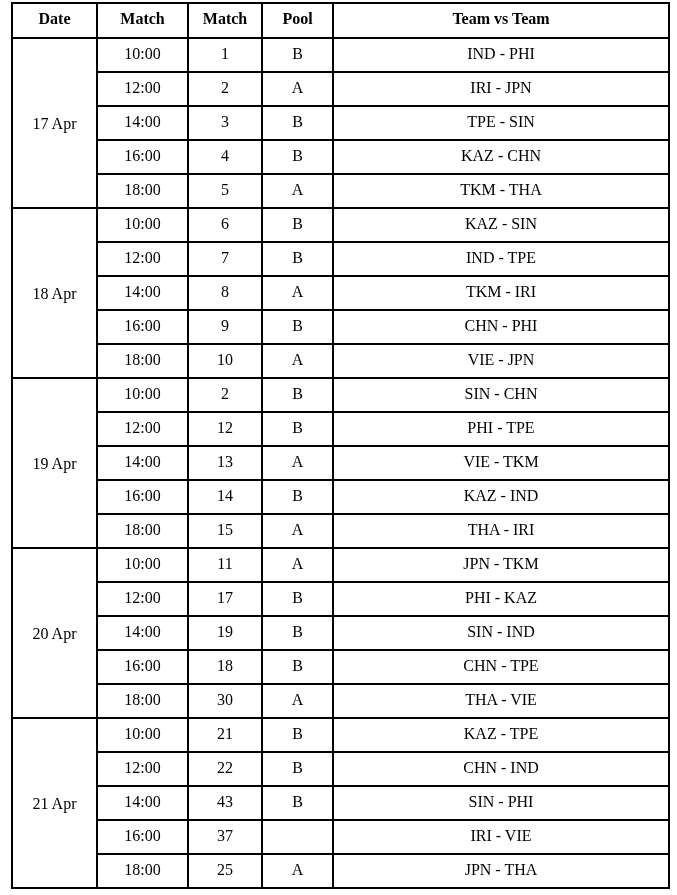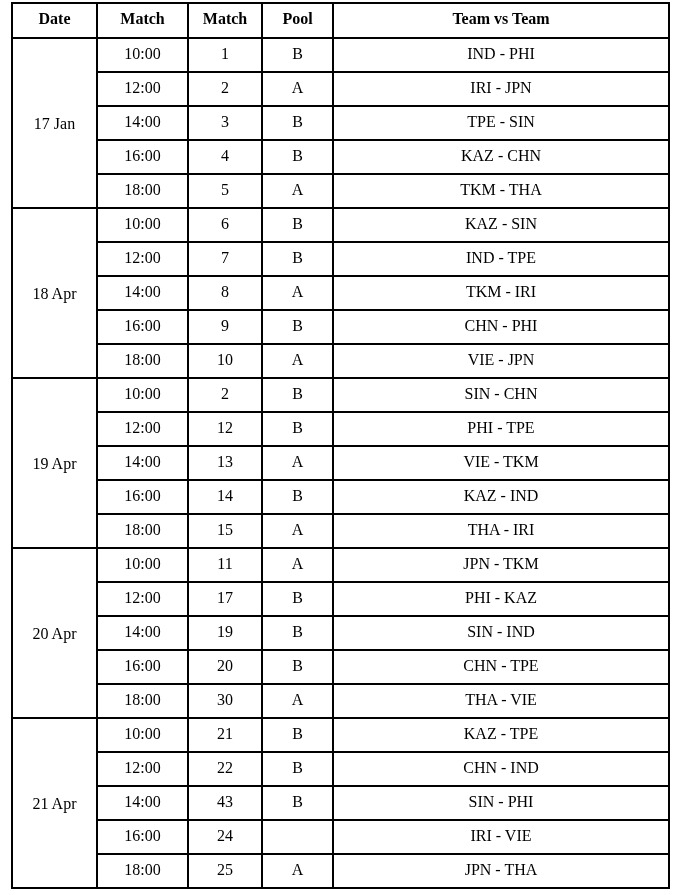--- a/index.html
+++ b/index.html
@@ -65,21 +65,21 @@
     <tr>
       <th>Date</th>
       <th>Match</th>
       <th>Match</th>
       <th>Pool</th>
       <th>Team vs Team</th>
     </tr>
   </thead>
   <tbody id="schedule-body">
       <tr>
-        <td class="date-cell" rowspan="5">17 Jan</td>
+        <td class="date-cell" rowspan="5">17 Apr</td>
         <td>10:00</td>
         <td>1</td>
         <td>B</td>
         <td>IND - PHI</td>
       </tr>
       <tr>
         <td>12:00</td>
         <td>2</td>
         <td>A</td>
         <td>IRI - JPN</td>
@@ -178,21 +178,21 @@
         <td>PHI - KAZ</td>
       </tr>
       <tr>
         <td>14:00</td>
         <td>19</td>
         <td>B</td>
         <td>SIN - IND</td>
       </tr>
       <tr>
         <td>16:00</td>
-        <td>20</td>
+        <td>18</td>
         <td>B</td>
         <td>CHN - TPE</td>
       </tr>
       <tr>
         <td>18:00</td>
         <td>30</td>
         <td>A</td>
         <td>THA - VIE</td>
       </tr>
       <tr>
@@ -209,21 +209,21 @@
         <td>CHN - IND</td>
       </tr>
       <tr>
         <td>14:00</td>
         <td>43</td>
         <td>B</td>
         <td>SIN - PHI</td>
       </tr>
       <tr>
         <td>16:00</td>
-        <td>24</td>
+        <td>37</td>
         <td></td>
         <td>IRI - VIE</td>
       </tr>
       <tr>
         <td>18:00</td>
         <td>25</td>
         <td>A</td>
         <td>JPN - THA</td>
       </tr>
     </tbody>

